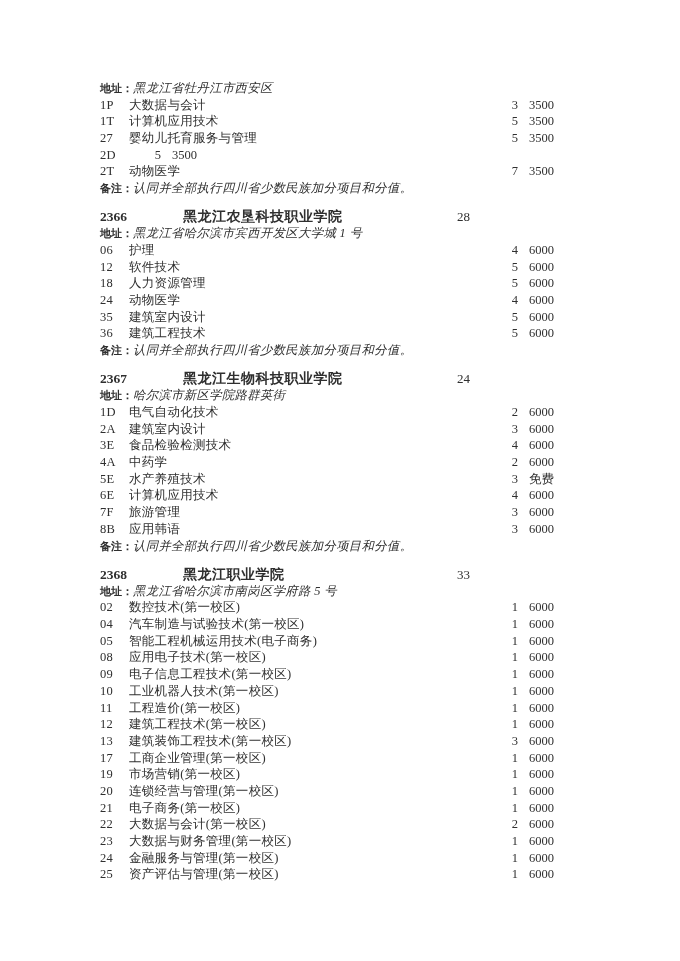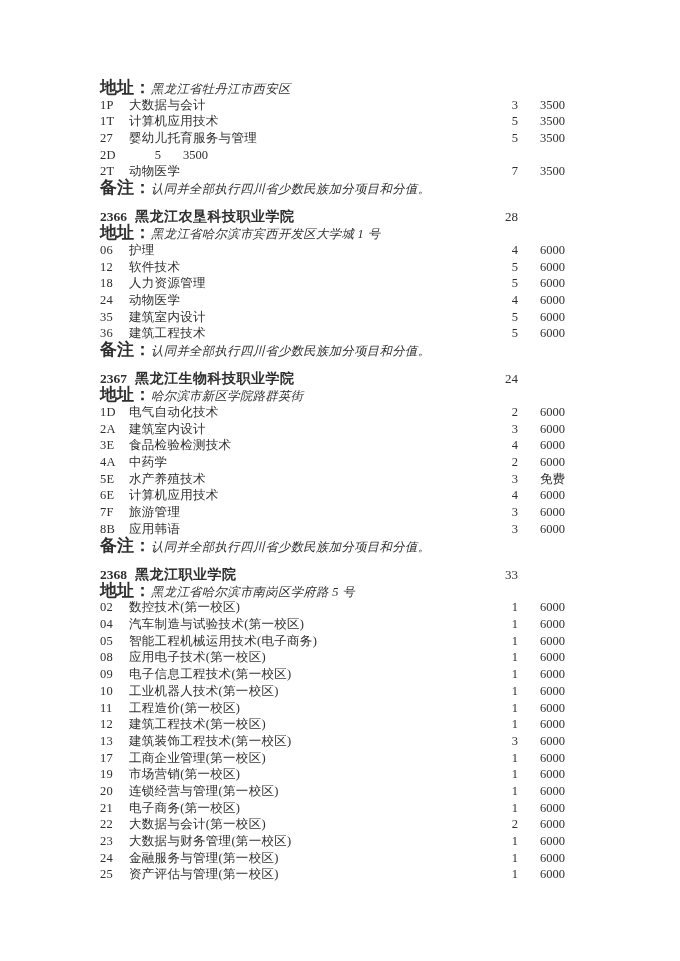--- a/index.html
+++ b/index.html
@@ -36,55 +36,56 @@
   .college-header {
     display: flex;
     align-items: baseline;
     height: 18px;
     line-height: 18px;
     margin-top: 10.5px;
     font-family: "Liberation Sans", "DejaVu Sans", sans-serif;
     font-weight: bold;
     font-size: 14px;
     white-space: nowrap;
+    gap: 48px;
   }
   .h-code {
     font-family: "Liberation Serif", "DejaVu Serif", serif;
     font-weight: bold;
     font-size: 13.5px;
   }
   .h-name { margin-left: 8px; flex: 1; letter-spacing: 0.5px; }
   .h-total {
     width: 40px;
     text-align: right;
     font-family: "Liberation Serif", "DejaVu Serif", serif;
     font-weight: normal;
     font-size: 13px;
   }
   .h-fee { width: 47px; }
   
   .label-strong {
     font-family: Liberation Sans, sans-serif;
     font-weight: bold;
-    font-size: 17px;
+    font-size: 11px;
   }
   .kai {
     font-style: italic;
     font-size: 12.3px;
     letter-spacing: 0.4px;
   }
   
   .major-row { display: flex; }
   .m-code {
     width: 21px;
     letter-spacing: 0.3px;
   }
   .m-name { flex: 1; letter-spacing: 0.3px; margin-left: 8px; }
   .m-count { width: 40px; text-align: right; }
-  .m-fee { width: 47px; text-align: right; }
+  .m-fee { width: 47px; text-align: center; }
 </style>
 </head>
 <body>
 
 <div class="page">
   <div class="content">
       <section>
 
     <div class="line">
       <span class="label-strong">地址：</span><span class="kai">黑龙江省牡丹江市西安区</span>

